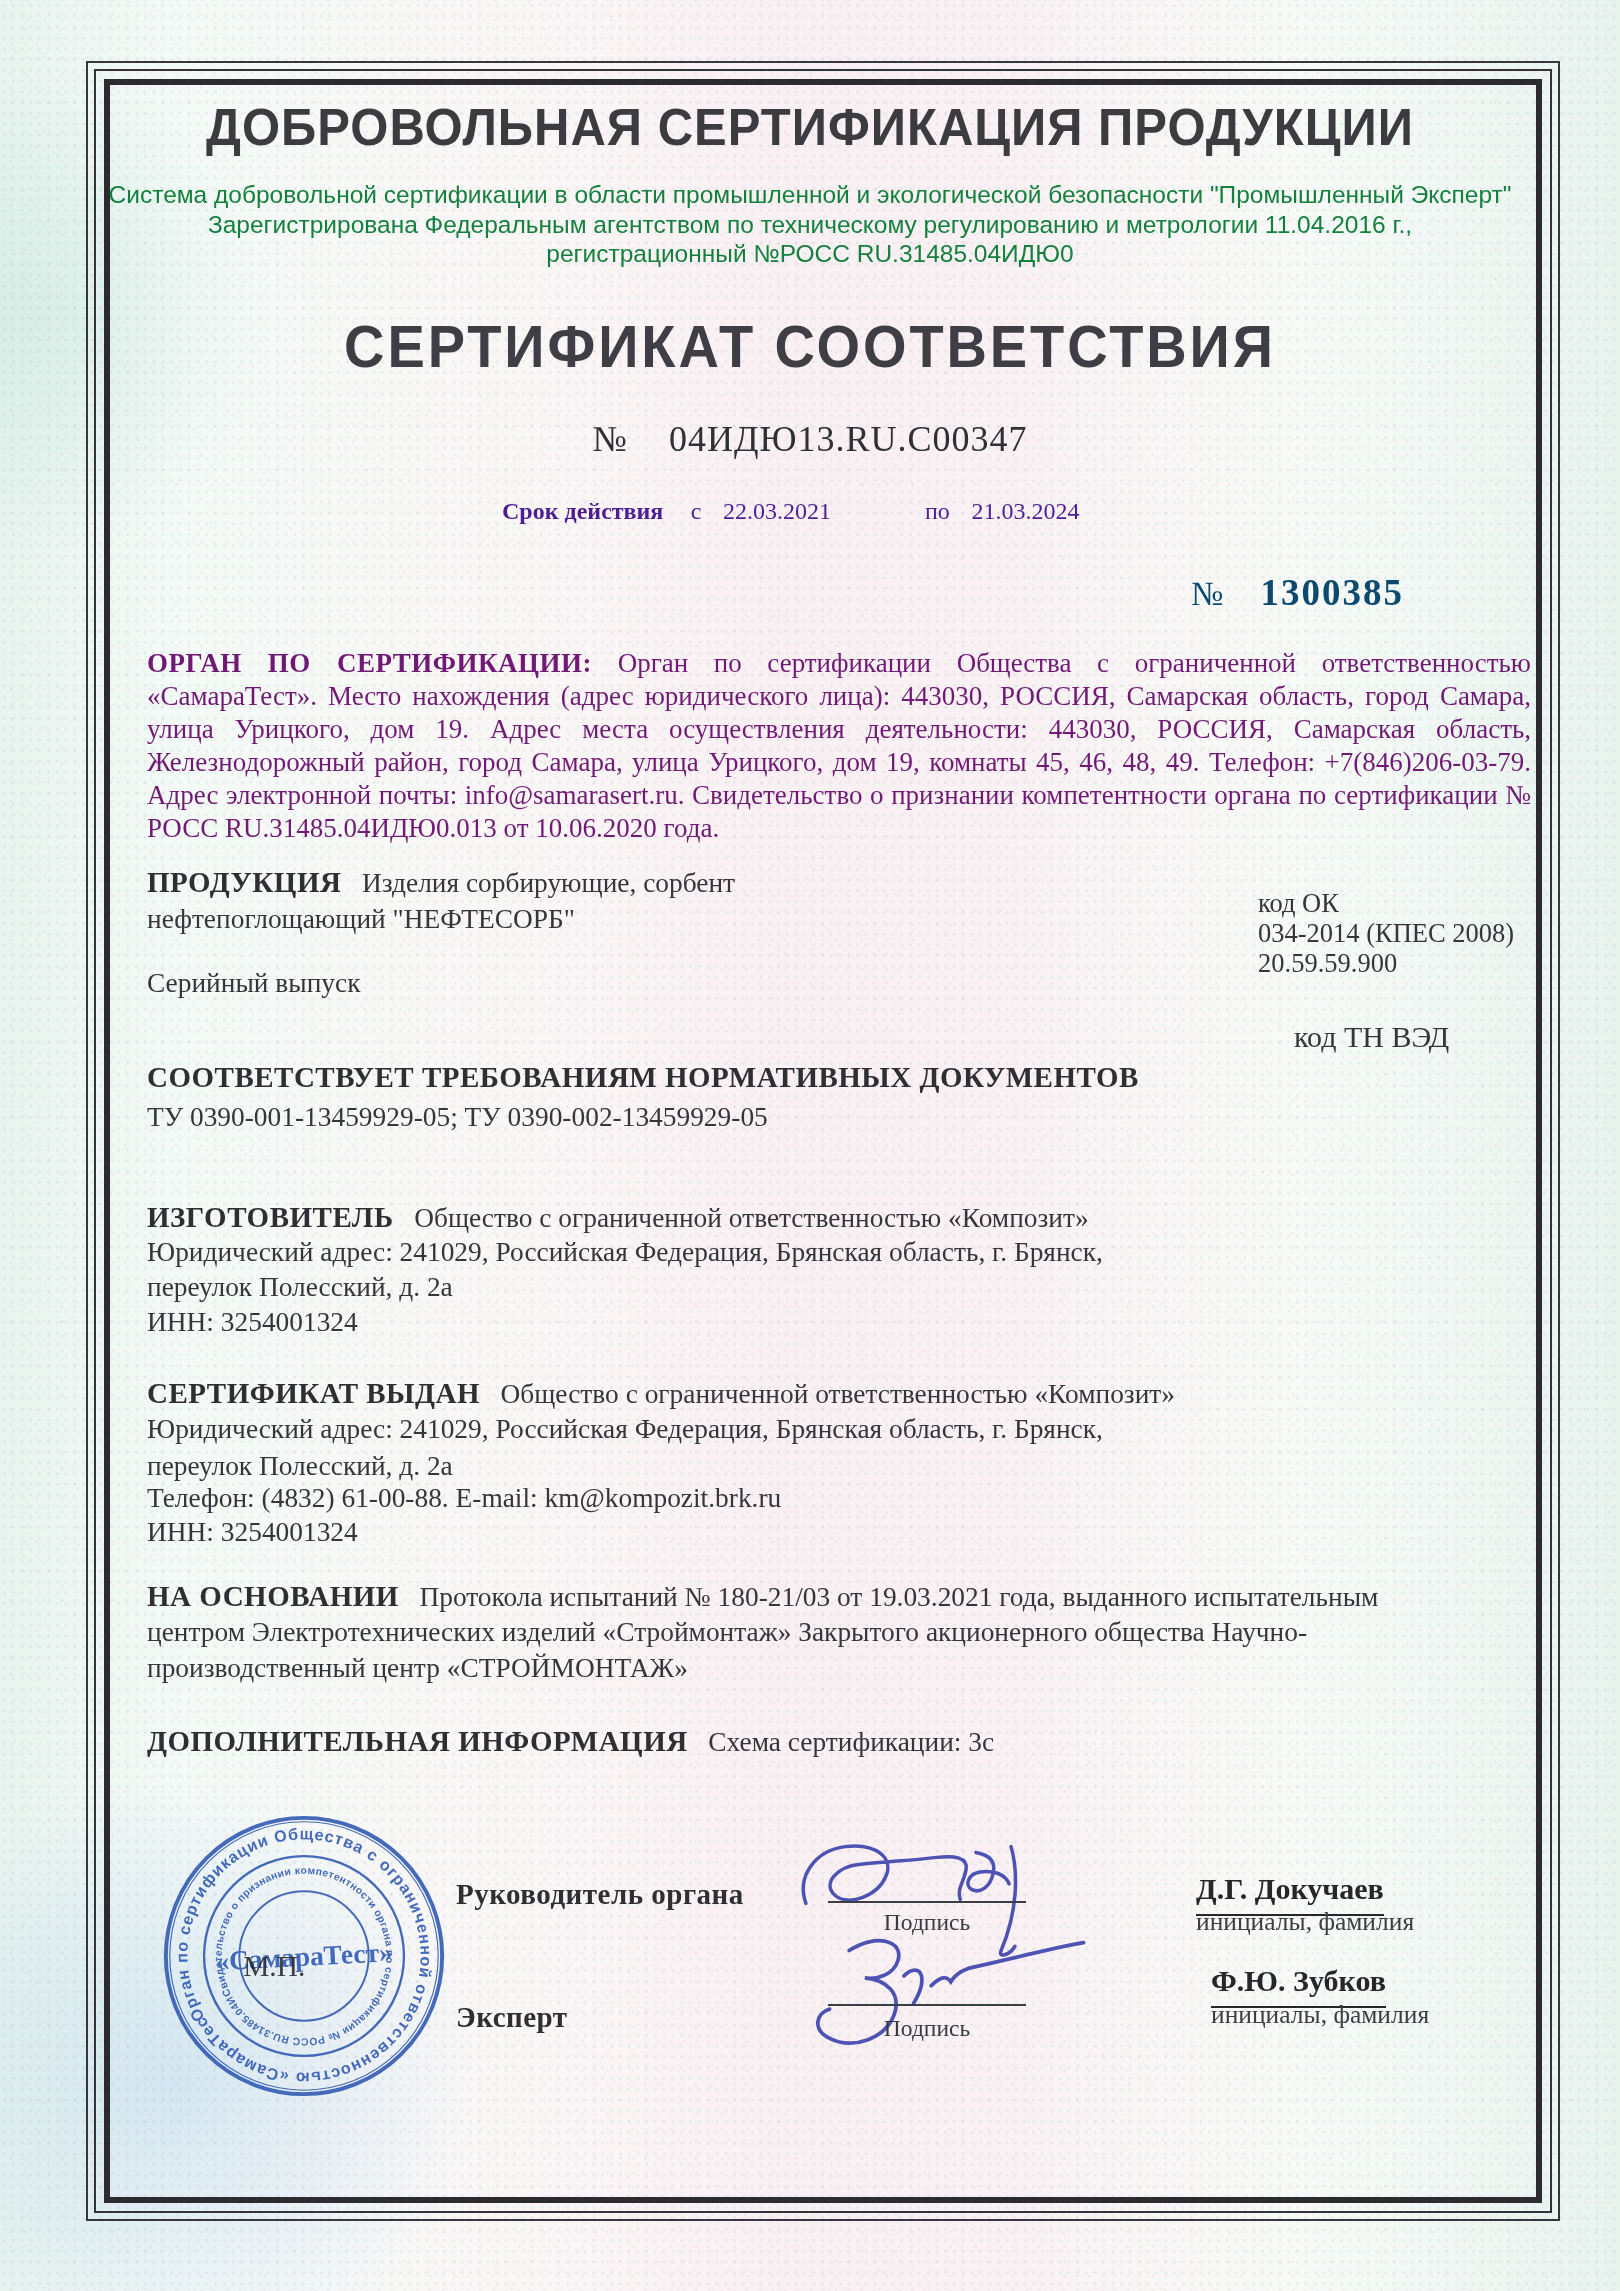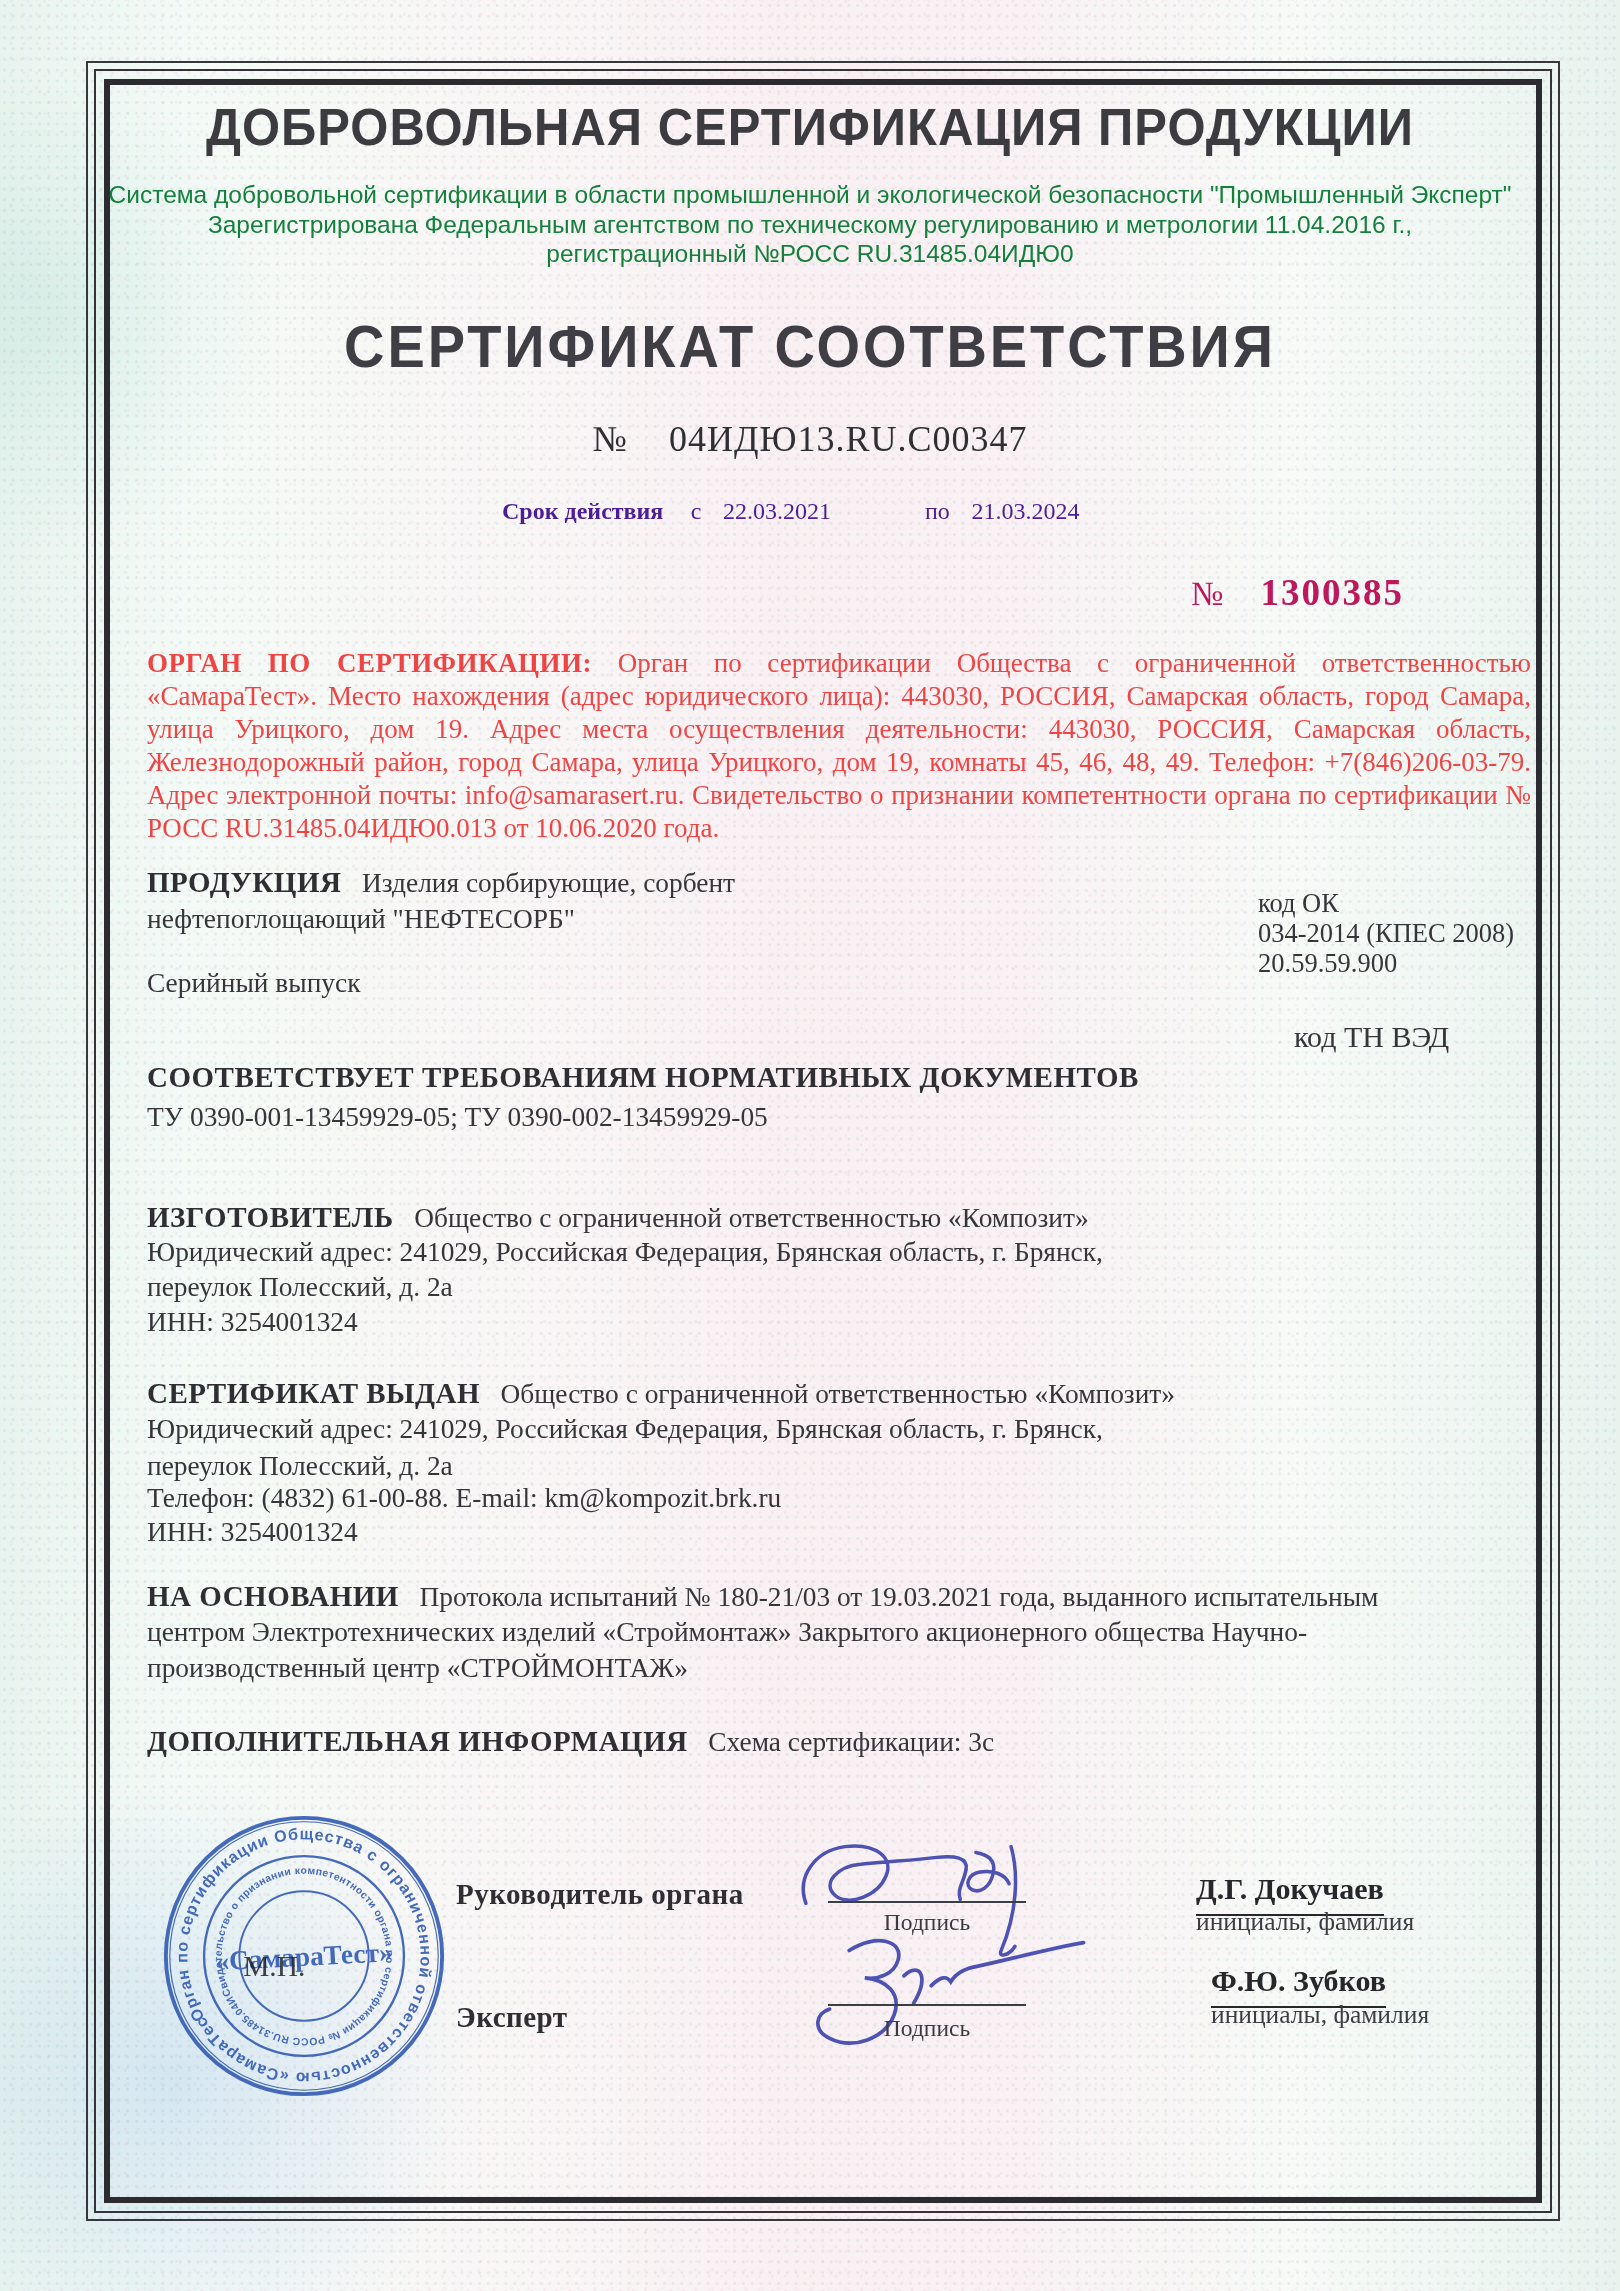--- a/index.html
+++ b/index.html
@@ -52,24 +52,24 @@
 
   .cert-number-row{top:418px;font-size:36px;letter-spacing:1px;color:#2f2f34;}
   .cert-number-row .num{margin-left:41px;}
 
   .validity-row{top:498px;left:502px;font-size:24px;color:#4c1d95;white-space:nowrap;}
   .validity-row b{font-weight:bold;}
   .validity-row .gap-s{display:inline-block;width:27.4px;}
   .validity-row .gap-m{display:inline-block;width:21.6px;}
   .validity-row .gap-l{display:inline-block;width:94px;}
 
-  .blank-number-row{top:571px;left:1191px;font-size:34px;color:#be185d;}
+  .blank-number-row{top:571px;left:1191px;font-size:34px;color:#0c4a6e;}
   .blank-number-row .num{font-weight:bold;font-size:37px;letter-spacing:2px;margin-left:37px;}
 
-  .para{left:147px;width:1384px;font-size:27px;line-height:33px;text-align:justify;color:#ef4444;}
+  .para{left:147px;width:1384px;font-size:27px;line-height:33px;text-align:justify;color:#701a75;}
   .org-para{top:647px;}
   .para b{font-weight:bold;letter-spacing:0.5px;}
 
   .sec-label{font-weight:bold;font-size:29px;letter-spacing:0.5px;color:#2e2e33;}
   .body-text{font-size:27.4px;color:#35353a;}
 
   .product-line1{top:866px;left:147px;}
   .product-line2{top:904px;left:147px;}
   .product-serial{top:968px;left:147px;}
   .code-ok{top:888px;left:1258px;line-height:30px;font-size:26.5px;}

